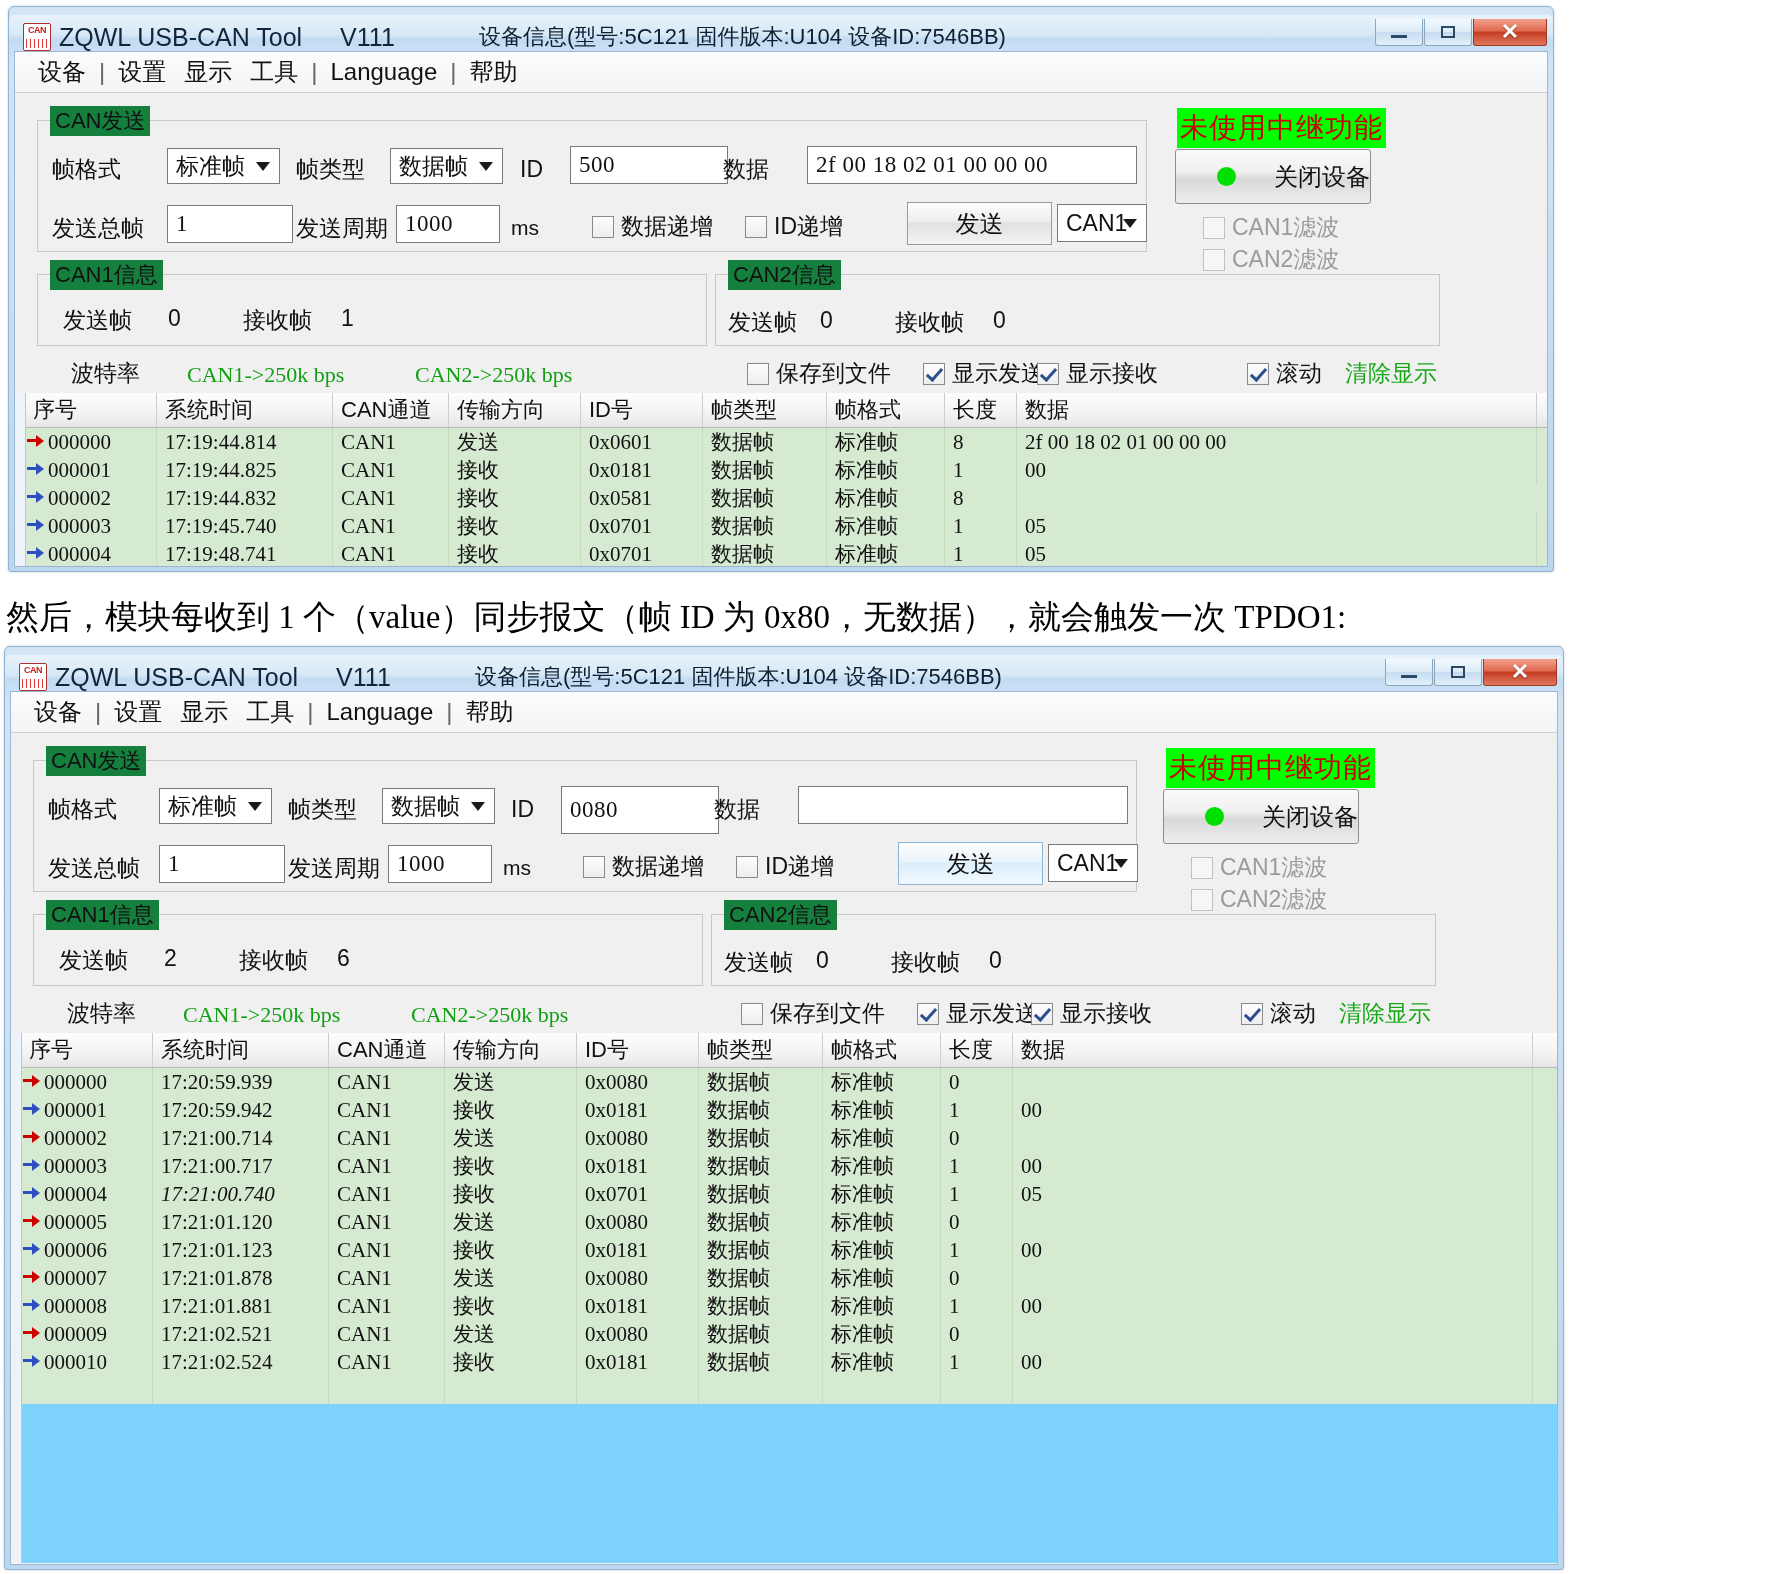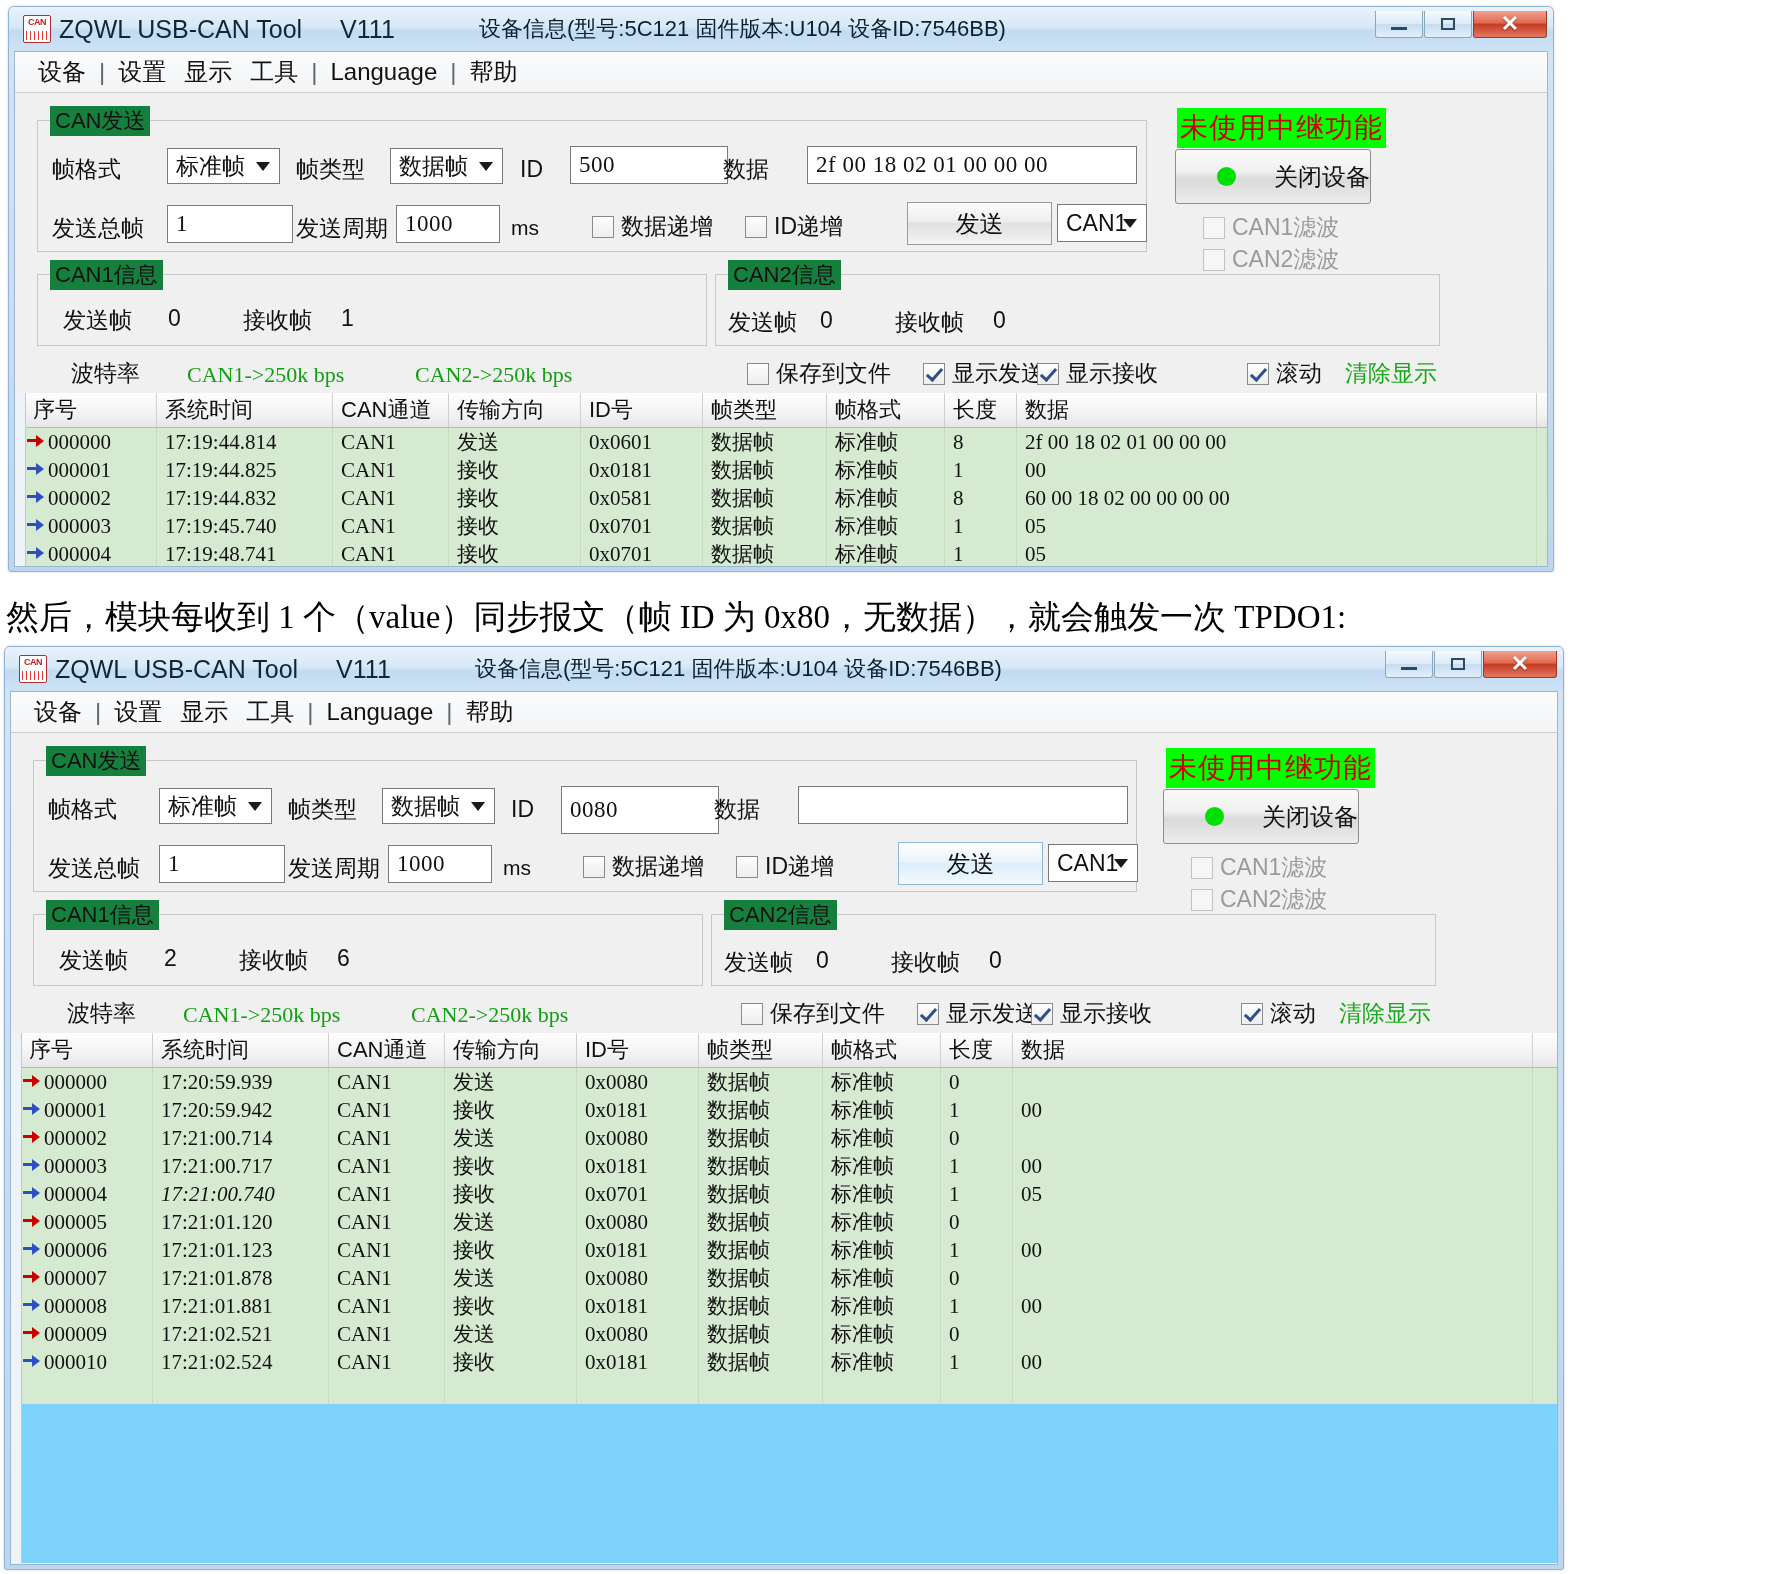--- a/index.html
+++ b/index.html
@@ -25,20 +25,21 @@
     box-shadow: 0 0 2px rgba(0,0,0,0.25);
   }
   .titlebar {
     height: 44px;
     position: relative;
     display: flex;
     align-items: center;
     padding-left: 14px;
     background: linear-gradient(to bottom, #e8f2fb 0%, #d7e8f7 45%, #c3dbf1 55%, #cde2f5 100%);
     border-radius: 5px 5px 0 0;
+    margin-top: 8px;
   }
   .app-icon {
     width: 26px; height: 26px;
     background: #ffffff;
     border: 1px solid #b03030;
     border-radius: 2px;
     margin-right: 8px;
     position: relative;
     overflow: hidden;
     flex: none;
@@ -520,21 +521,20 @@
                 <span class="dirico rx"></span>
                 <span>000002</span>
               </div>
               <div class="td" style="width: 176px;">17:19:44.832</div>
               <div class="td" style="width: 116px;">CAN1</div>
               <div class="td" style="width: 132px;">接收</div>
               <div class="td" style="width: 122px;">0x0581</div>
               <div class="td" style="width: 124px;">数据帧</div>
               <div class="td" style="width: 118px;">标准帧</div>
               <div class="td" style="width: 72px;">8</div>
-              <div class="td" style="width: 520px;">60 00 18 02 00 00 00 00</div>
             </div>
             <div class="trow">
               <div class="td seq" style="width: 132px;">
                 <span class="dirico rx"></span>
                 <span>000003</span>
               </div>
               <div class="td" style="width: 176px;">17:19:45.740</div>
               <div class="td" style="width: 116px;">CAN1</div>
               <div class="td" style="width: 132px;">接收</div>
               <div class="td" style="width: 122px;">0x0701</div>

